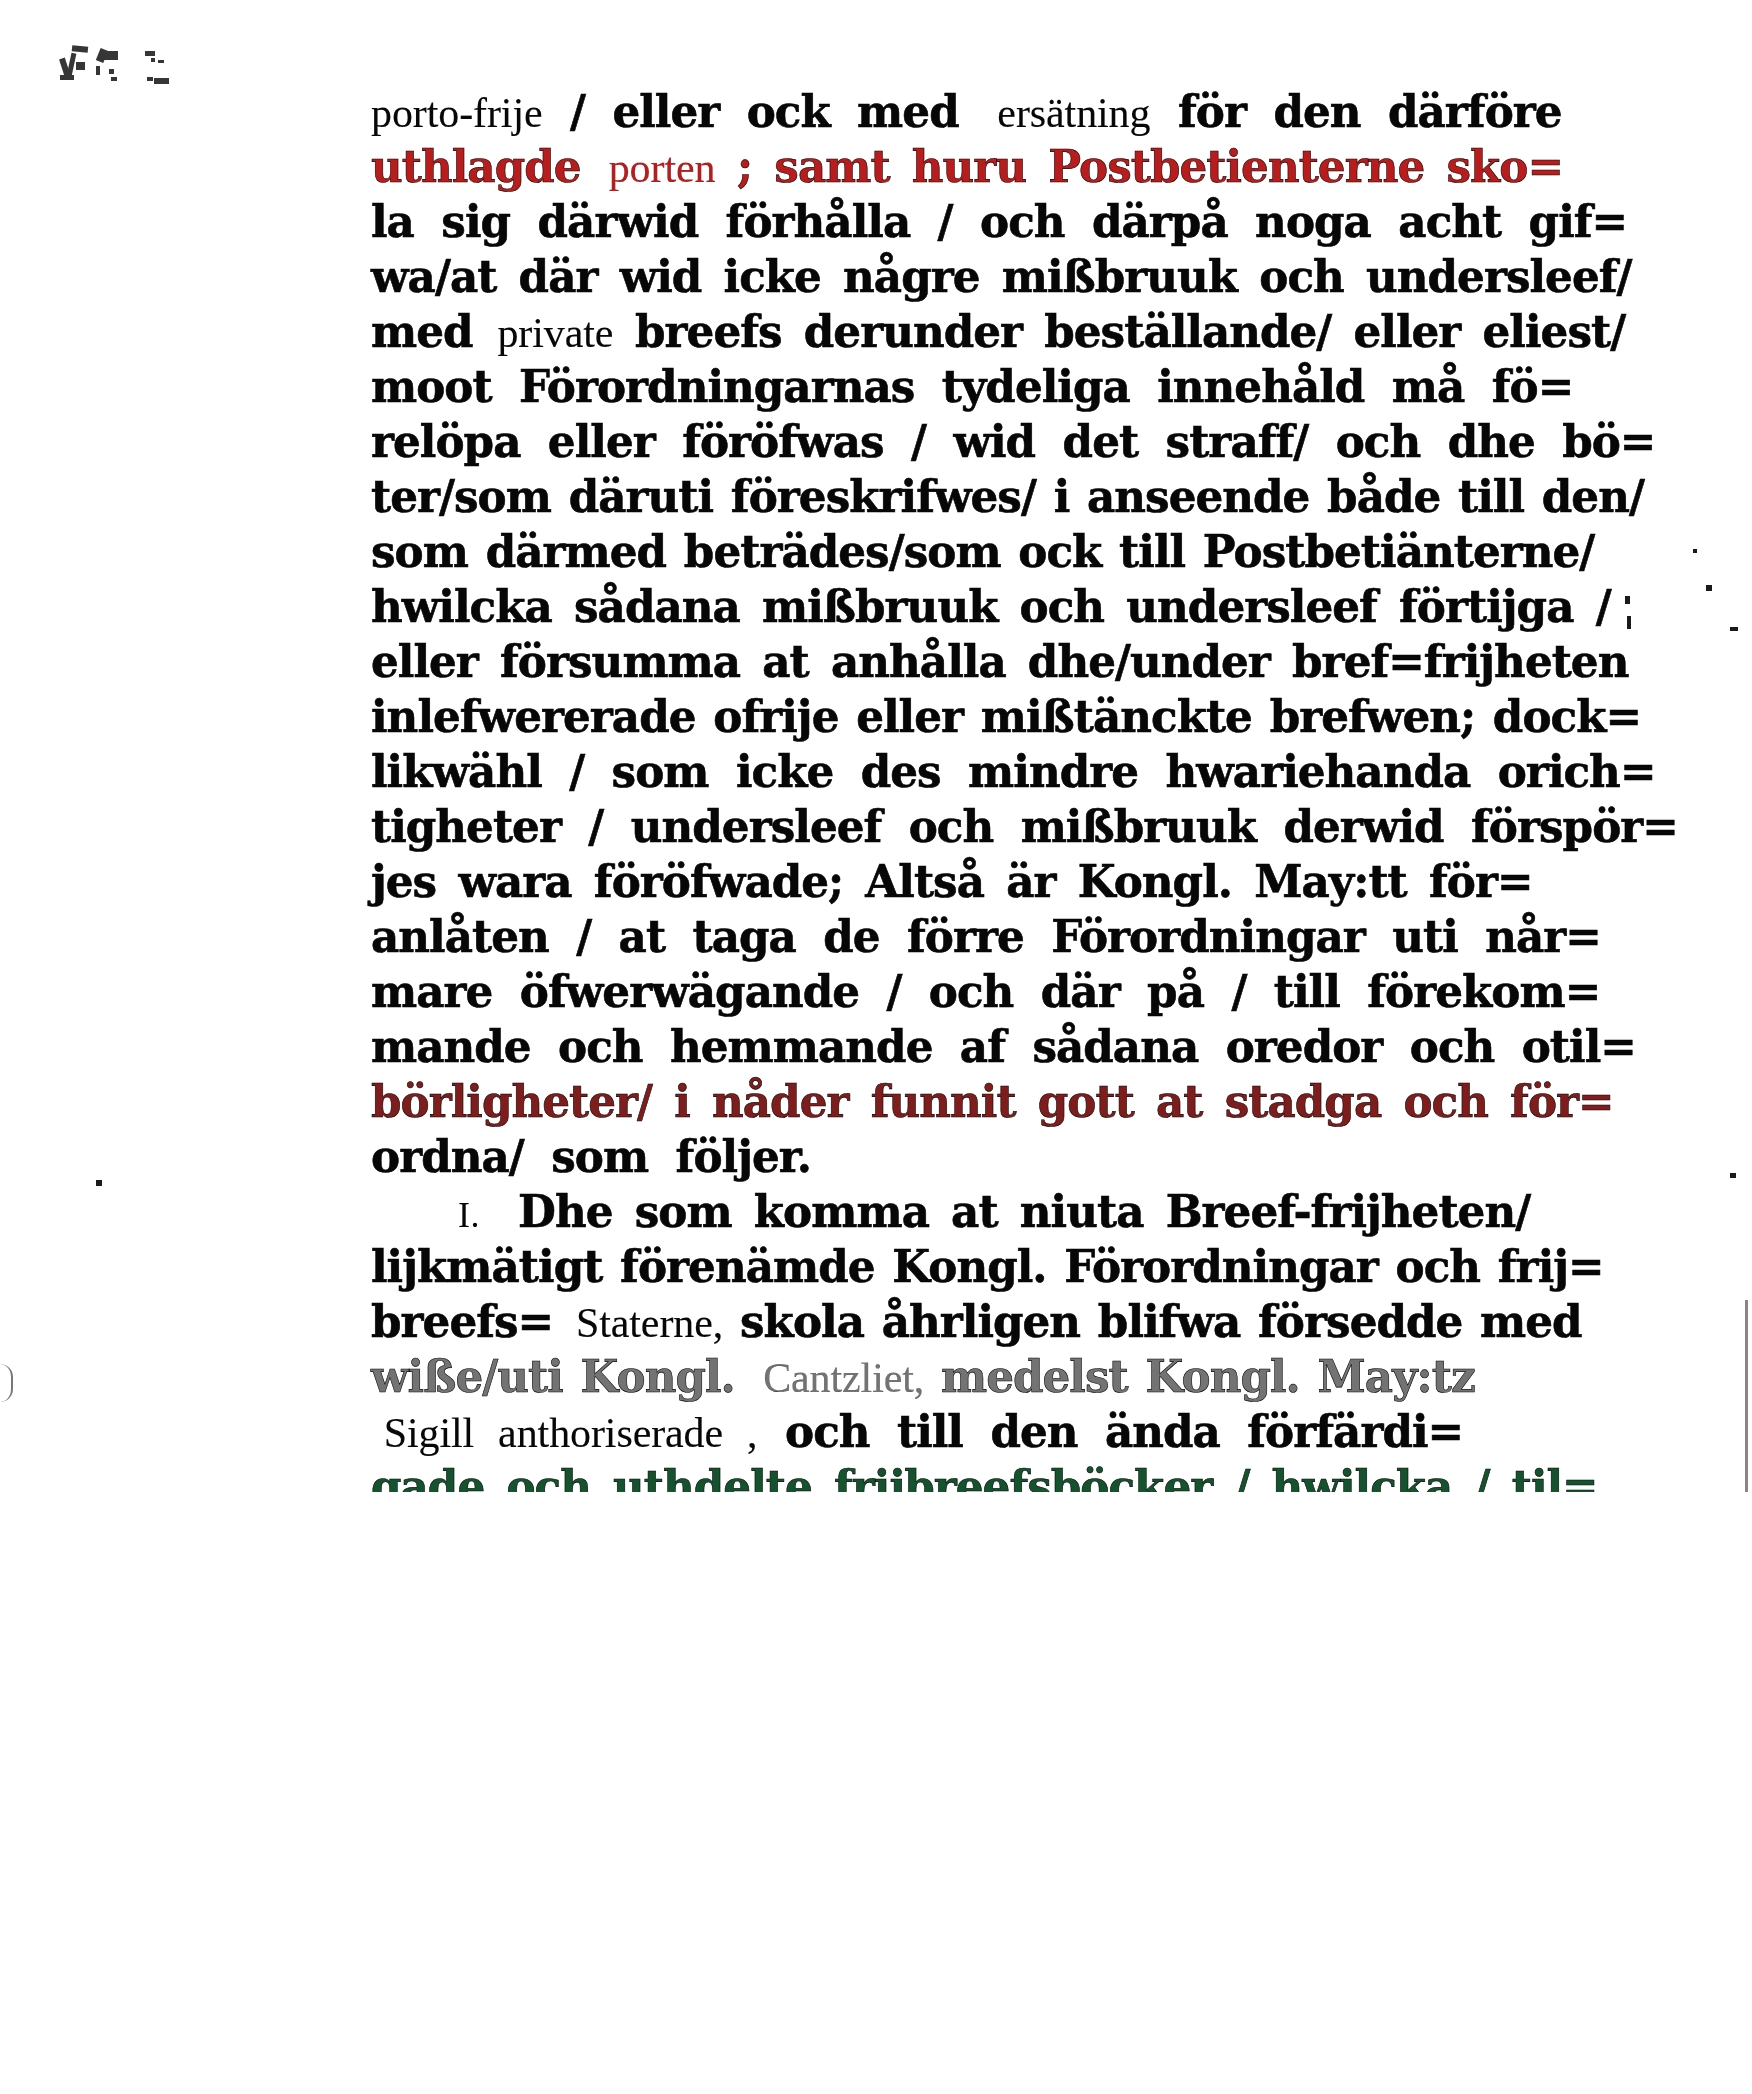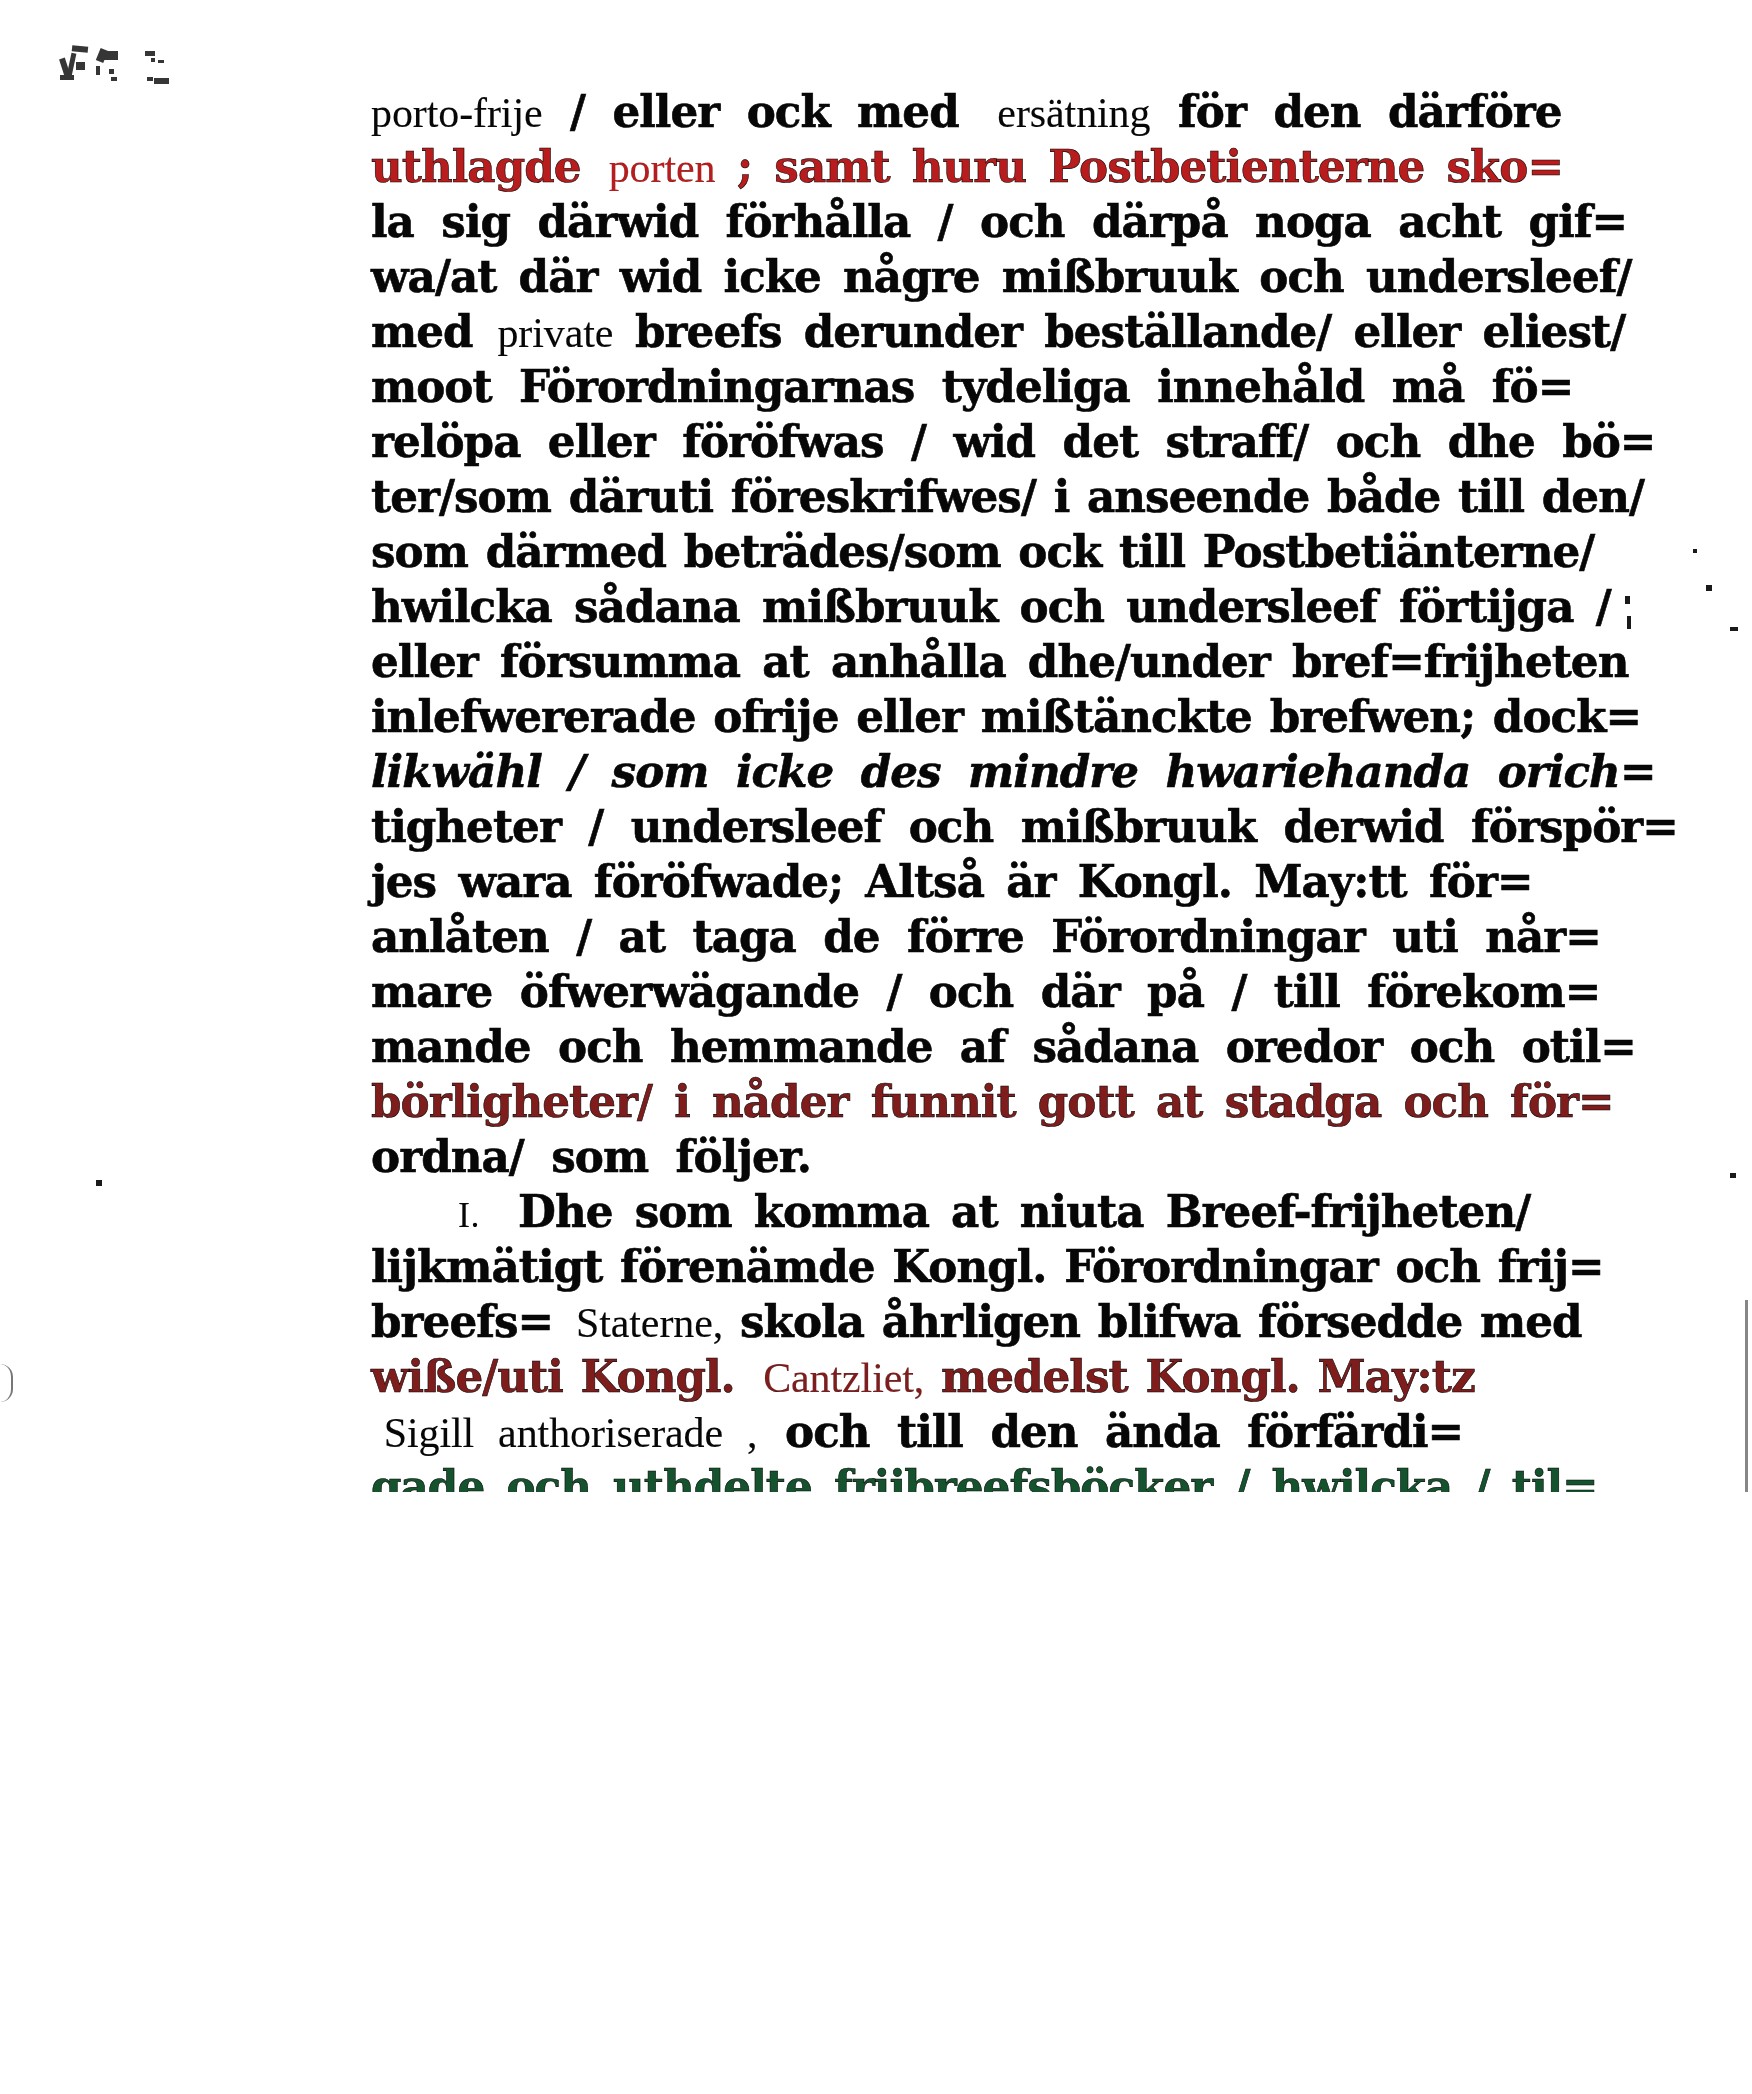--- a/index.html
+++ b/index.html
@@ -193,21 +193,21 @@
       </div>
       <div class="line j2" style="color: rgb(7, 7, 7);">
         <span class="fr">hwilcka sådana mißbruuk och undersleef förtijga /</span>
       </div>
       <div class="line j2" style="color: rgb(7, 7, 7);">
         <span class="fr">eller försumma at anhålla dhe/under bref=frijheten</span>
       </div>
       <div class="line j1" style="color: rgb(7, 7, 7);">
         <span class="fr">inlefwererade ofrije eller mißtänckte brefwen; dock=</span>
       </div>
-      <div class="line j3" style="color: rgb(7, 7, 7); font-style: italic;">
+      <div class="line j3" style="color: rgb(7, 7, 7);">
         <span class="fr">likwähl / som icke des mindre hwariehanda orich=</span>
       </div>
       <div class="line j3" style="color: rgb(7, 7, 7);">
         <span class="fr">tigheter / undersleef och mißbruuk derwid förspör=</span>
       </div>
       <div class="line j2" style="color: rgb(7, 7, 7);">
         <span class="fr">jes wara föröfwade; Altså är Kongl. May:tt för=</span>
       </div>
       <div class="line j3" style="color: rgb(7, 7, 7);">
         <span class="fr">anlåten / at taga de förre Förordningar uti når=</span>
@@ -232,21 +232,21 @@
         <span class="fr" style="margin-left:16.4px;">Dhe som komma at niuta Breef-frijheten/</span>
       </div>
       <div class="line j1" style="color: rgb(7, 7, 7);">
         <span class="fr">lijkmätigt förenämde Kongl. Förordningar och frij=</span>
       </div>
       <div class="line j1" style="color: rgb(7, 7, 7); text-align: center;">
         <span class="fr">breefs=</span>
         <span class="an">Staterne,</span>
         <span class="fr">skola åhrligen blifwa försedde med</span>
       </div>
-      <div class="line j1" style="color: #7f1d1d;">
+      <div class="line j1" style="color: #737373;">
         <span class="fr">wiße/uti Kongl.</span>
         <span class="an">Cantzliet,</span>
         <span class="fr">medelst Kongl. May:tz</span>
       </div>
       <div class="line j3" style="color: rgb(7, 7, 7);">
         <span class="an" style="margin-left:12.7px;">Sigill anthoriserade ,</span>
         <span class="fr">och till den ända förfärdi=</span>
       </div>
       <div class="line j2" style="color: #14532d;">
         <span class="fr">gade och uthdelte frijbreefsböcker / hwilcka / til=</span>

